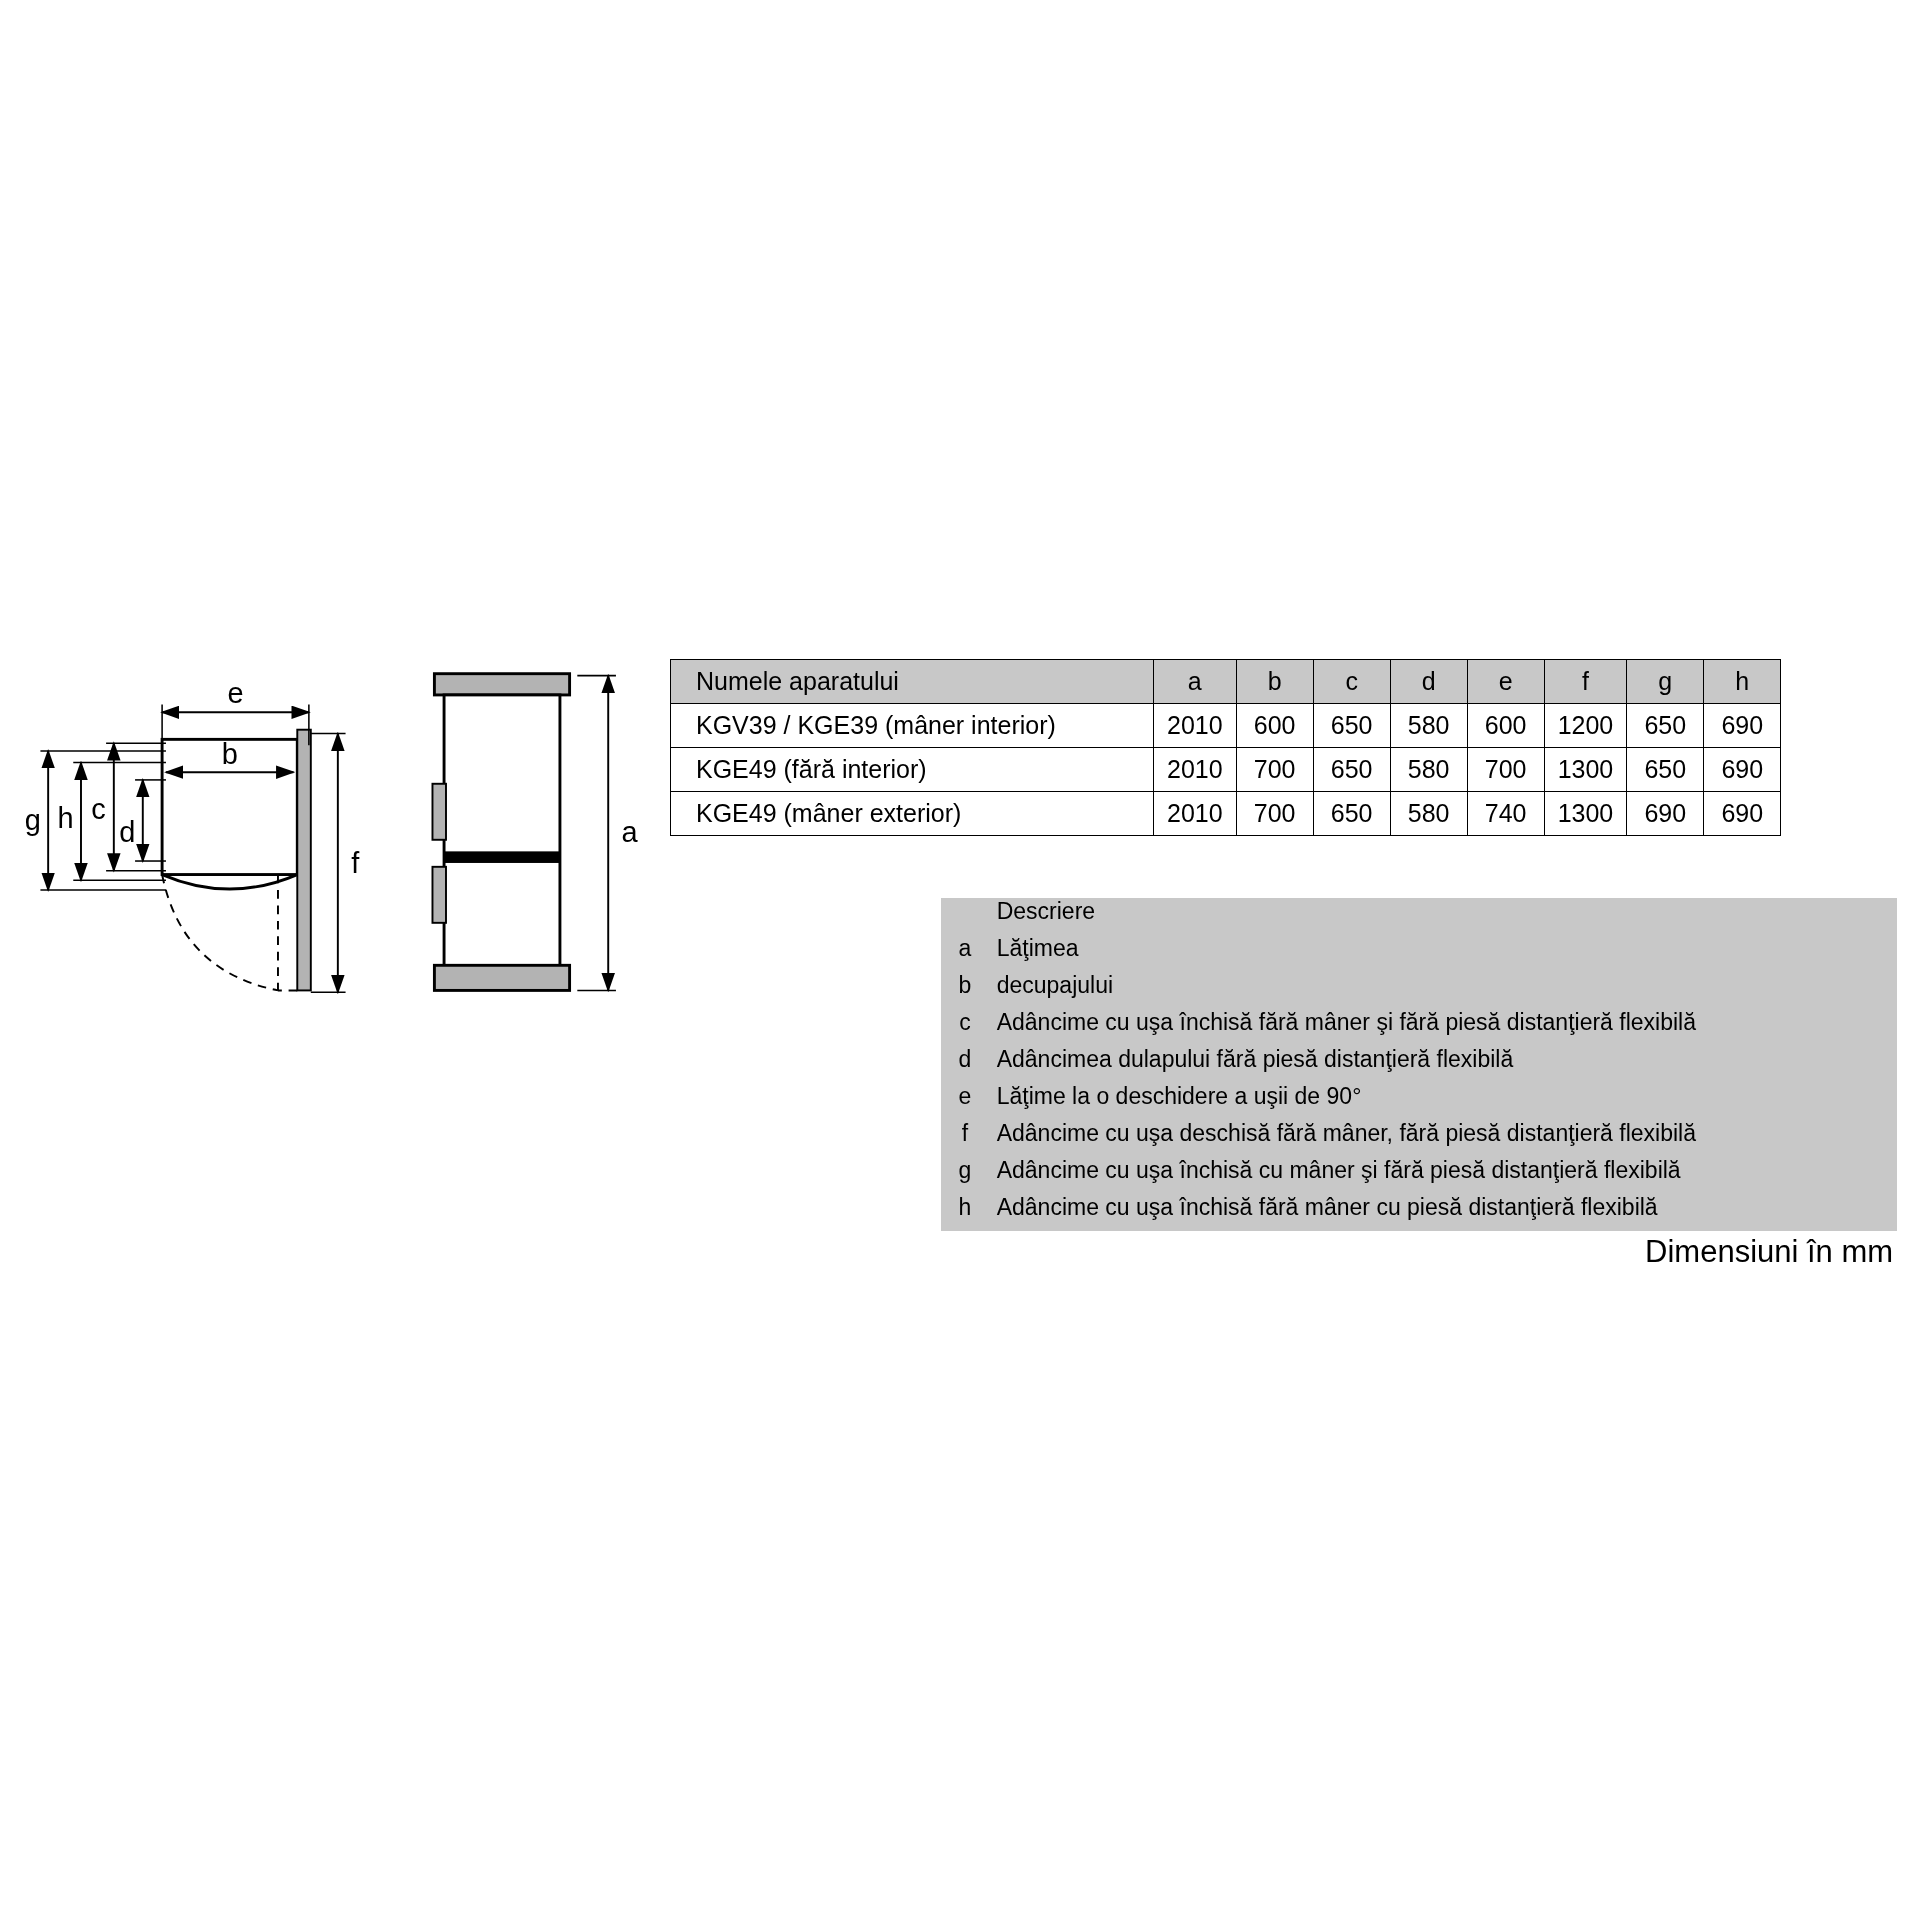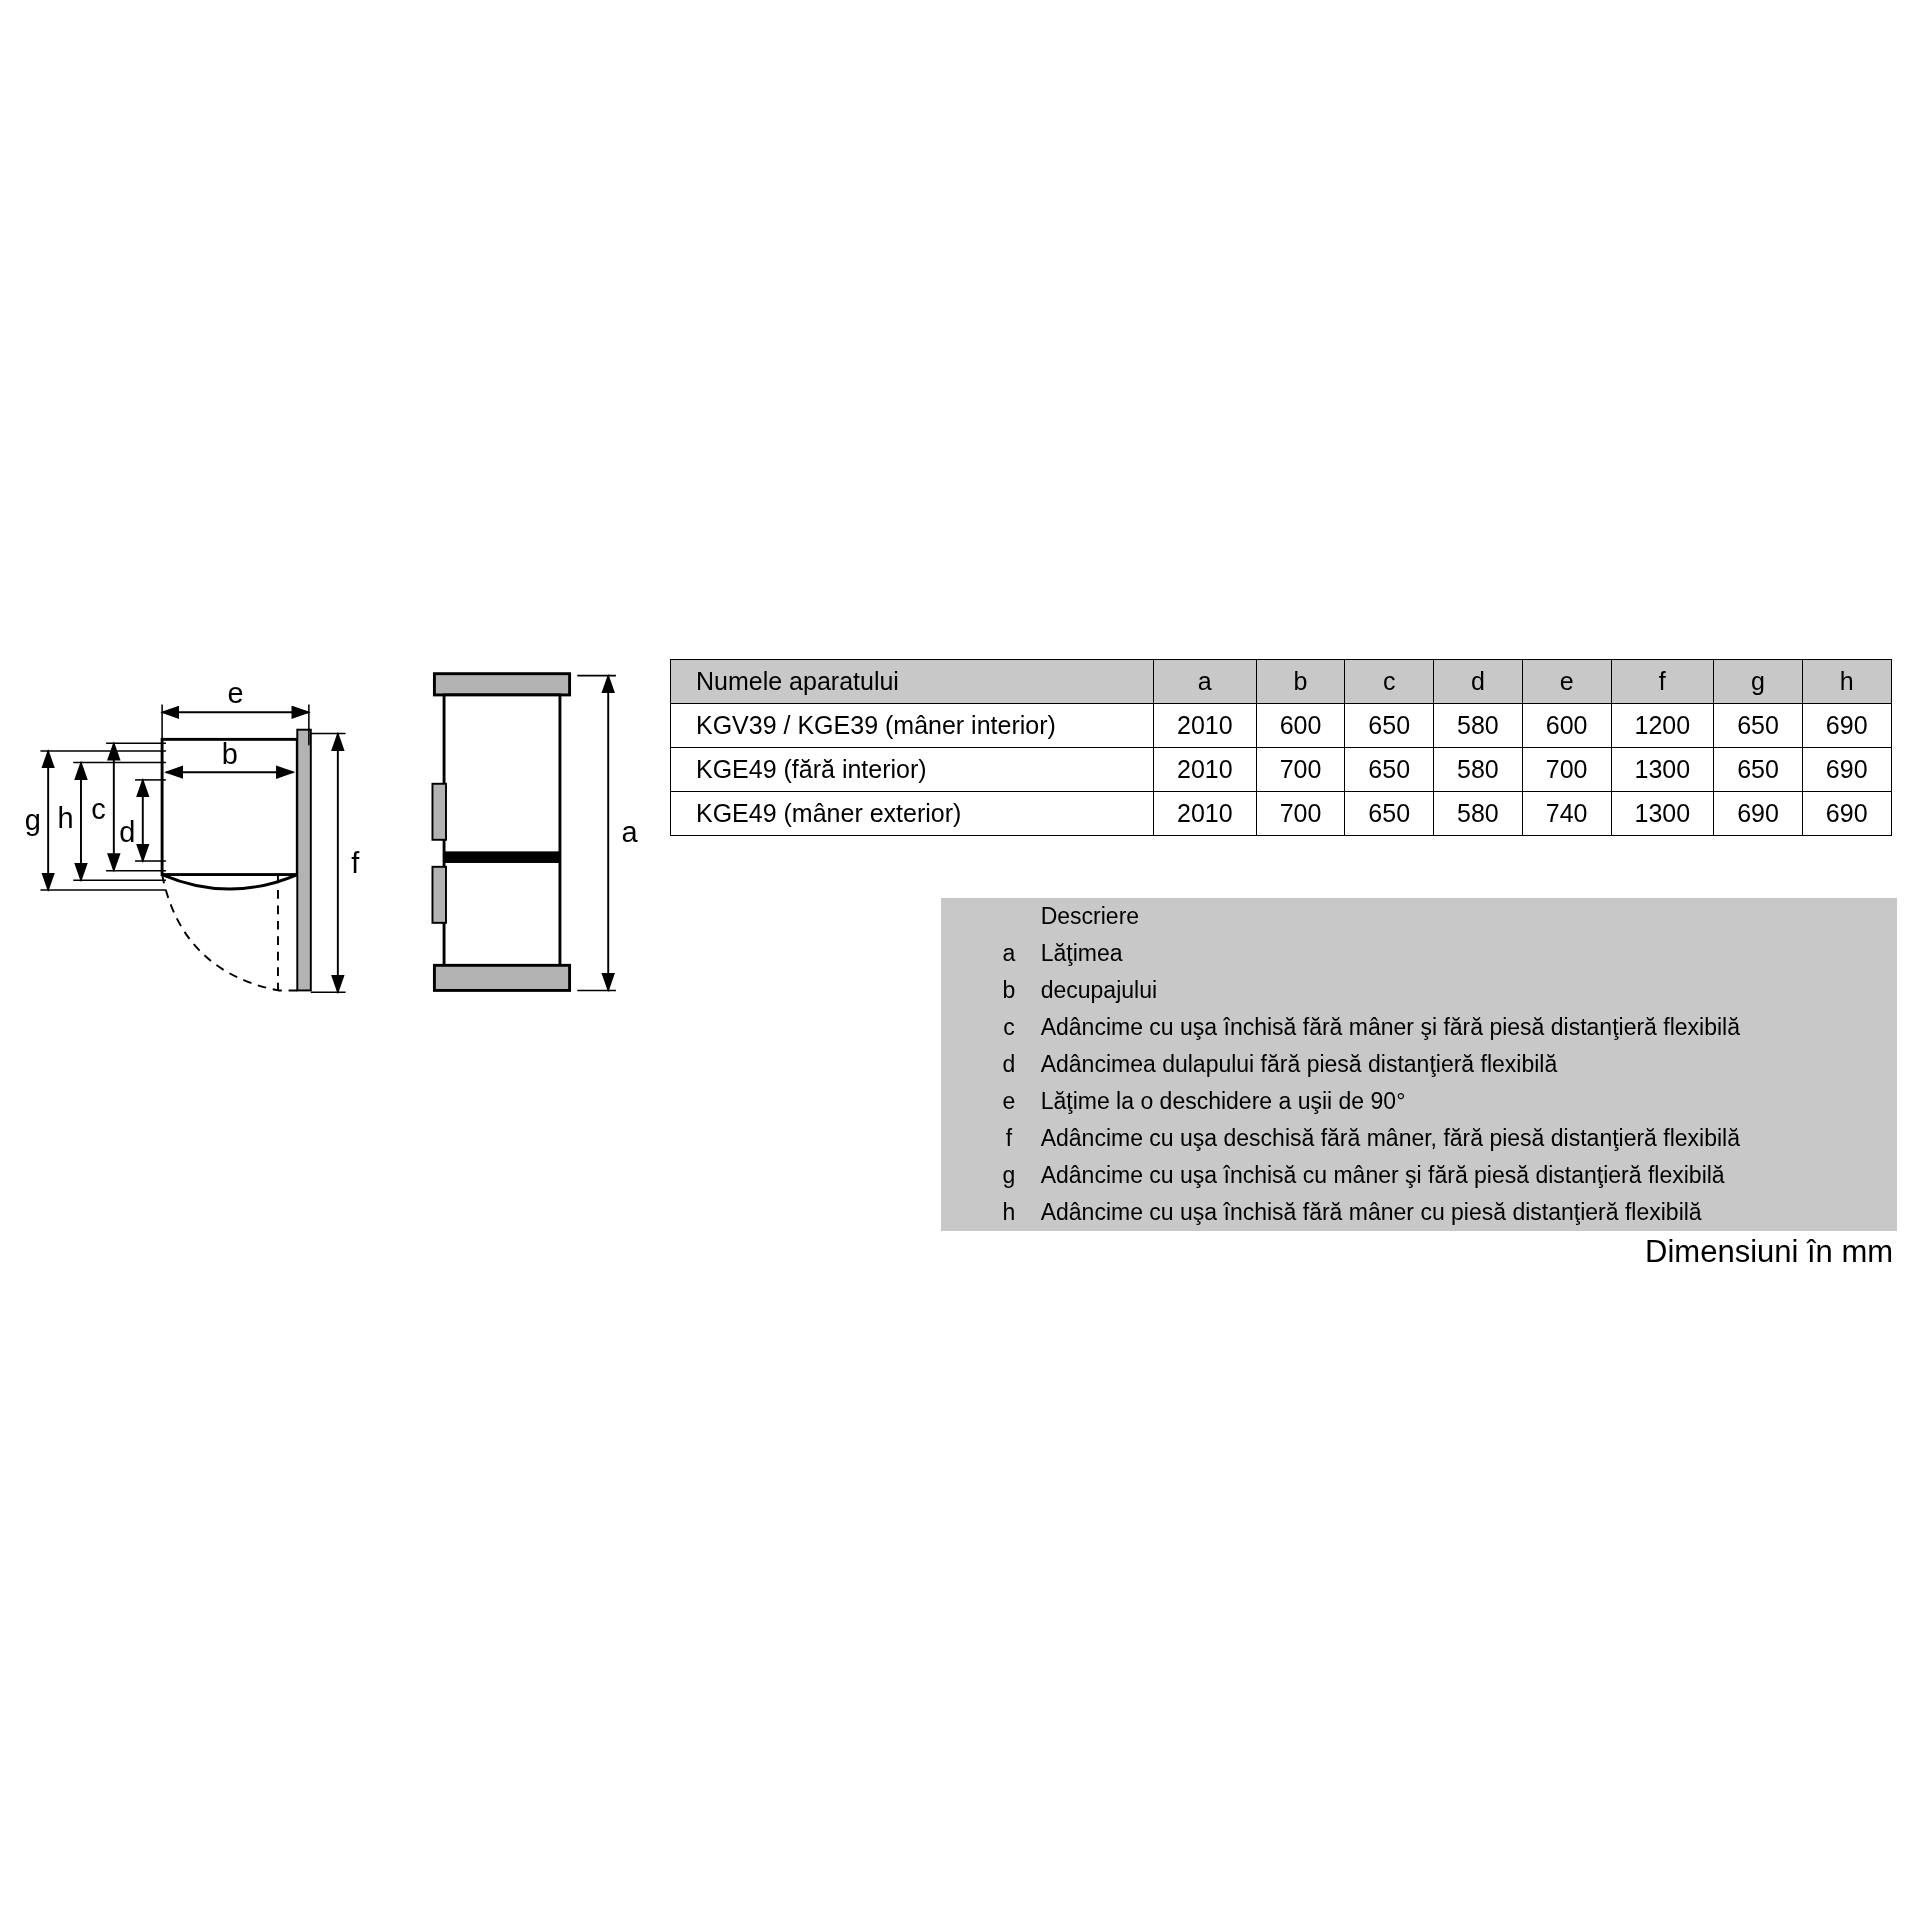--- a/index.html
+++ b/index.html
@@ -37,21 +37,21 @@
   #dims-table {
     position: absolute;
     left: 670px;
     top: 659px;
     border-collapse: collapse;
     font-size: 25px;
   }
   #dims-table td, #dims-table th {
     border: 1.5px solid #000;
     height: 44px;
-    padding: 0 23px;
+    padding: 0 13px;
     font-weight: normal;
     text-align: center;
     vertical-align: middle;
     box-sizing: border-box;
   }
   #dims-table th.name-head, #dims-table td.name-cell {
     text-align: left;
     padding-left: 25px;
     width: 483px;
   }
@@ -71,23 +71,21 @@
   #desc {
     position: absolute;
     left: 941px;
     top: 898px;
     width: 956px;
     background: #c8c8c8;
     font-size: 23px;
   }
   #desc .row {
     display: flex;
-    align-items: center;
     height: 37px;
-    padding-left: 44px;
   }
   #desc .key {
     width: 48px;
     text-align: center;
     flex: 0 0 48px;
   }
   #desc .txt {
     padding-left: 7.7px;
   }
   #desc .head .txt {

